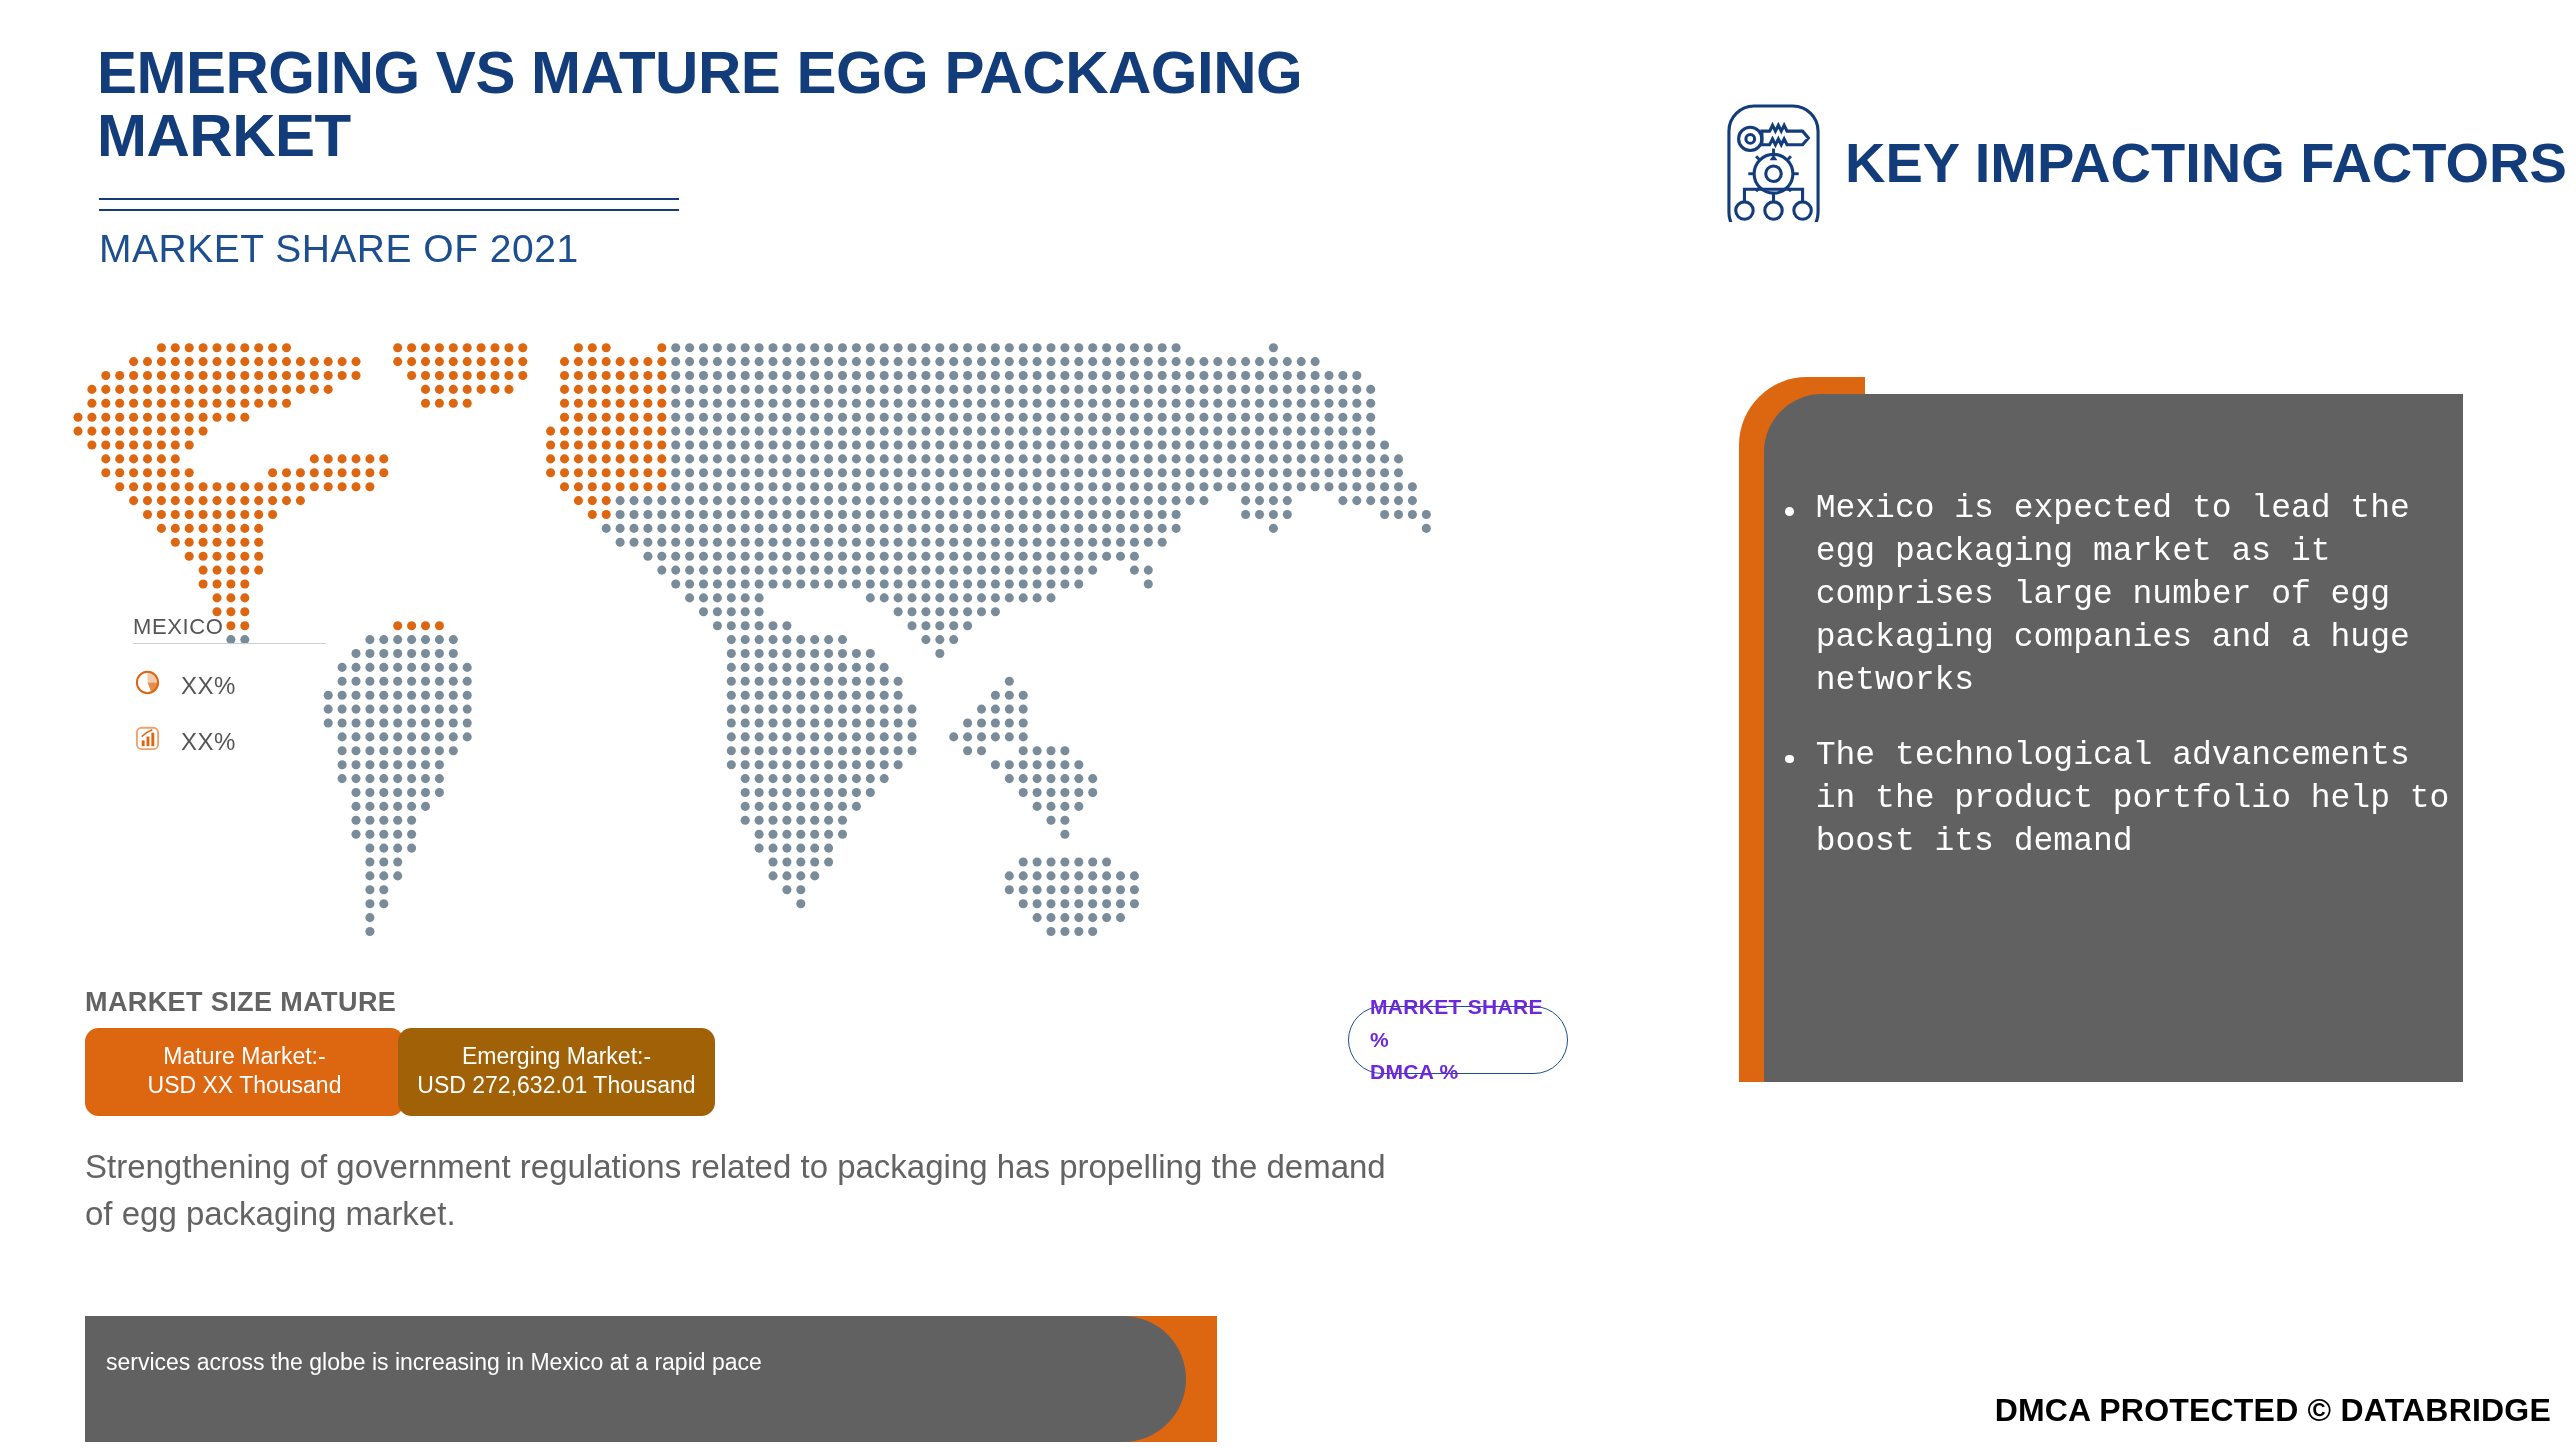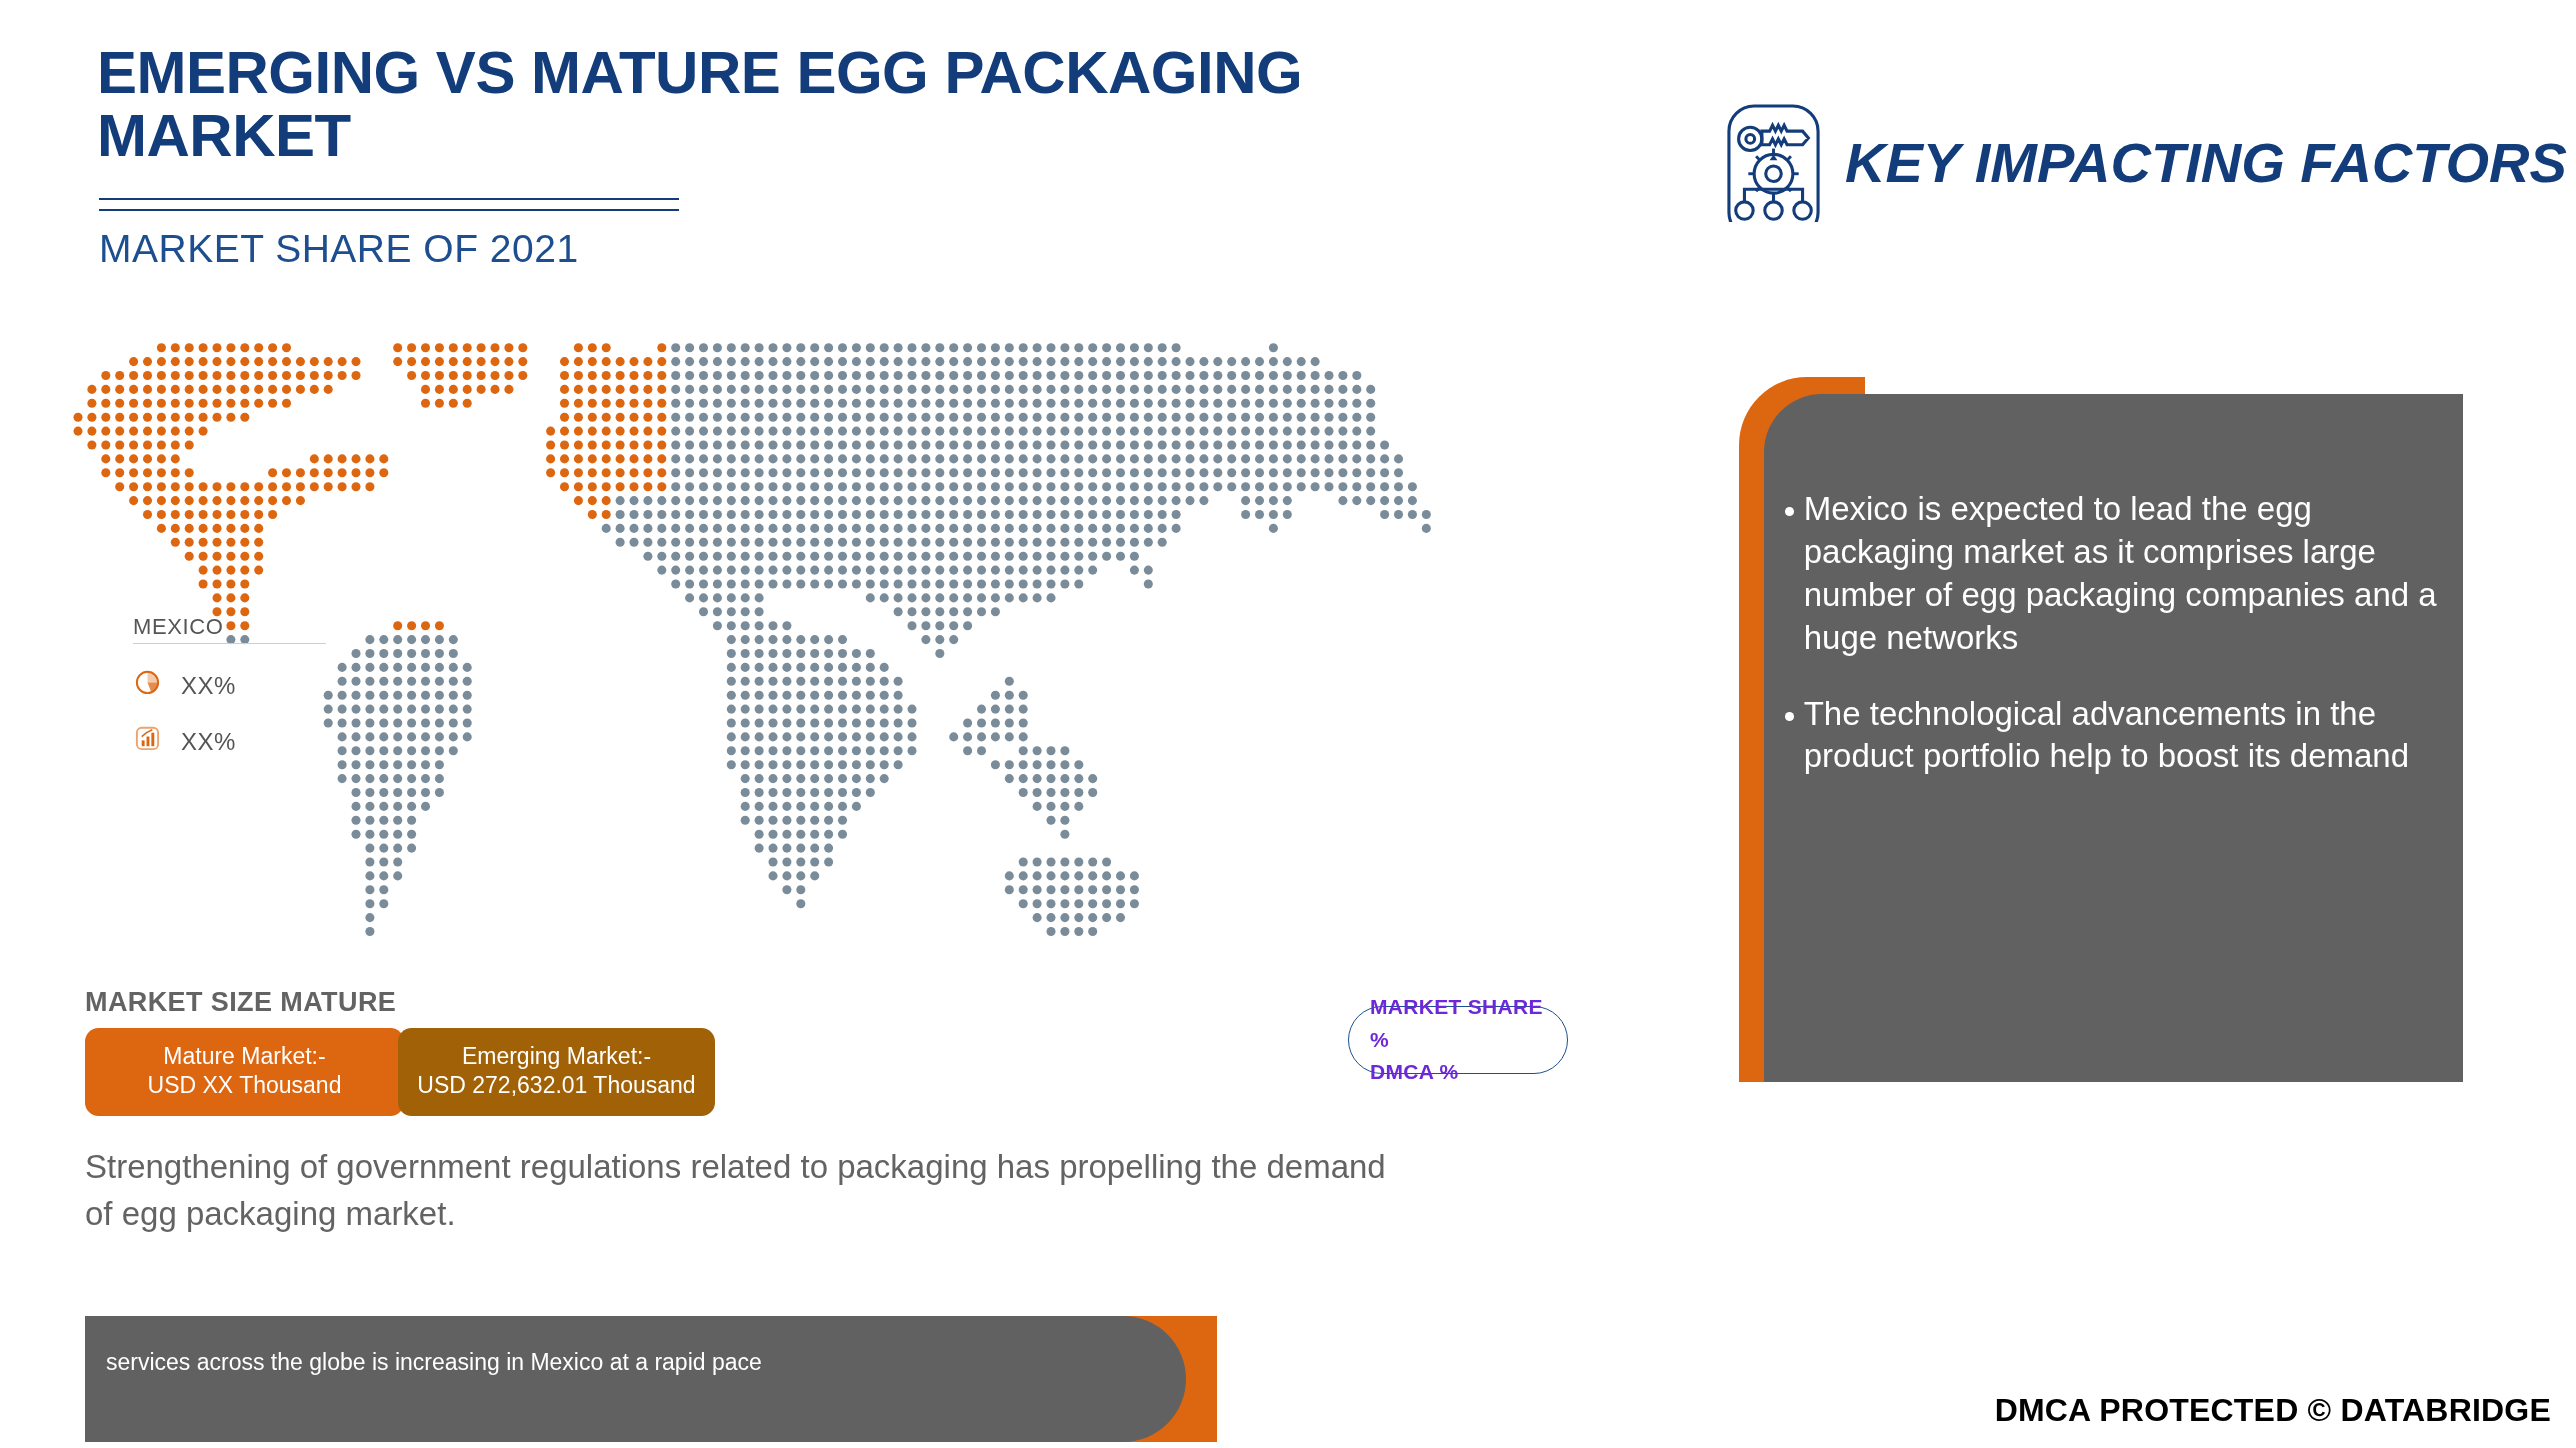--- a/index.html
+++ b/index.html
@@ -11,21 +11,21 @@
   
   #title{left:97px;top:41px;width:1449px;font-size:60px;line-height:1.05;
          font-weight:bold;color:#133C7B;letter-spacing:-0.5px;}
   #title-rule{left:99px;top:198px;width:580px;height:8.7px;
               border-top:2.9px solid #133C7B;border-bottom:2.9px solid #133C7B;}
   #subtitle{left:99px;top:227px;font-size:39px;color:#1D4E8F;letter-spacing:0.5px;}
 
   
   #kif-wrap{left:1727px;top:104px;display:flex;align-items:center;gap:25px;}
   #kif-icon{width:93px;height:118px;flex:none;}
-  #kif-title{font-size:56px;line-height:1.03;font-weight:bold;color:#133C7B;font-style:italic;}
+  #kif-title{font-size:56px;line-height:1.03;font-weight:bold;color:#133C7B;}
 
   
   #map{left:58px;top:328px;width:1603px;height:695px;}
   #map svg{display:block;width:100%;height:100%;}
 
   
   #mexico-callout{left:133px;top:614px;width:203px;}
   #mexico-name{font-size:22px;color:#555;letter-spacing:0.6px;}
   #mexico-rule{margin-top:2.9px;width:193px;height:1px;background:#cfcfcf;}
   .mx-row{display:flex;align-items:flex-end;gap:19px;margin-top:23px;}
@@ -53,21 +53,21 @@
   #bn-gray{left:85px;top:1316px;width:1101px;height:126px;background:#616161;
            border-radius:0 68px 68px 0;}
   #bn-text{left:106px;top:1345px;width:1014px;font-size:23px;line-height:1.5;color:#fff;}
 
   
   #fp-orange{left:1739px;top:377px;width:126px;height:705px;background:#DD6611;
              border-radius:68px 0 0 0;}
   #fp-gray{left:1764px;top:394px;width:699px;height:688px;background:#616161;
            border-radius:58px 0 0 0;}
   #fp-list{left:1785px;top:488px;width:676px;color:#fff;}
-  .fp-item{display:flex;gap:10px;margin-bottom:33px;}
+  .fp-item{display:flex;gap:22px;margin-bottom:33px;font-family:Liberation Mono, monospace;}
   .fp-dot{flex:none;margin-top:19.3px;width:8.7px;height:8.7px;border-radius:50%;background:#fff;}
   .fp-text{font-size:33px;line-height:1.3;}
 
   
   #dmca{right:25px;top:1392px;font-size:32px;font-weight:bold;color:#000;letter-spacing:0.2px;}
 </style>
 </head>
 <body>
 
 <div class="abs" id="title">EMERGING VS MATURE EGG PACKAGING MARKET</div>

